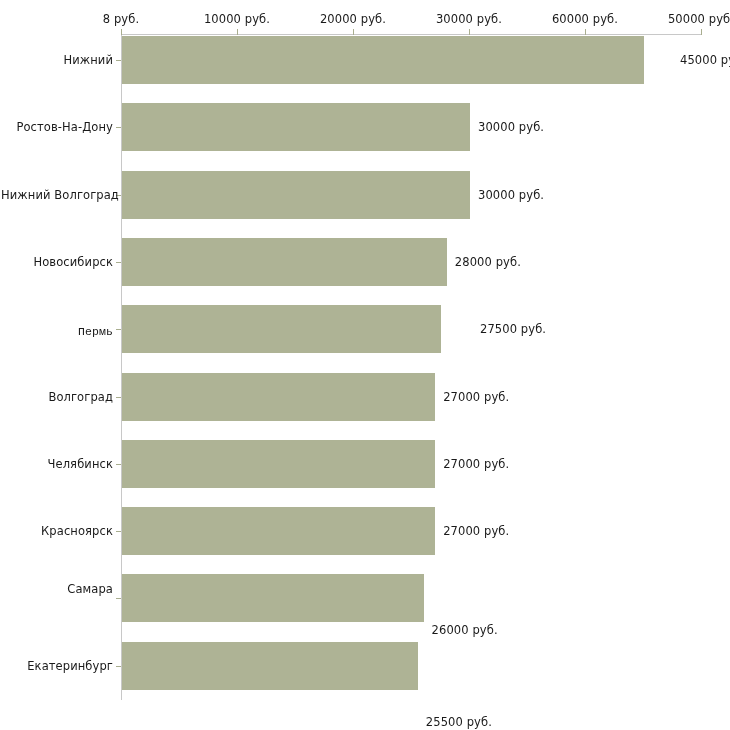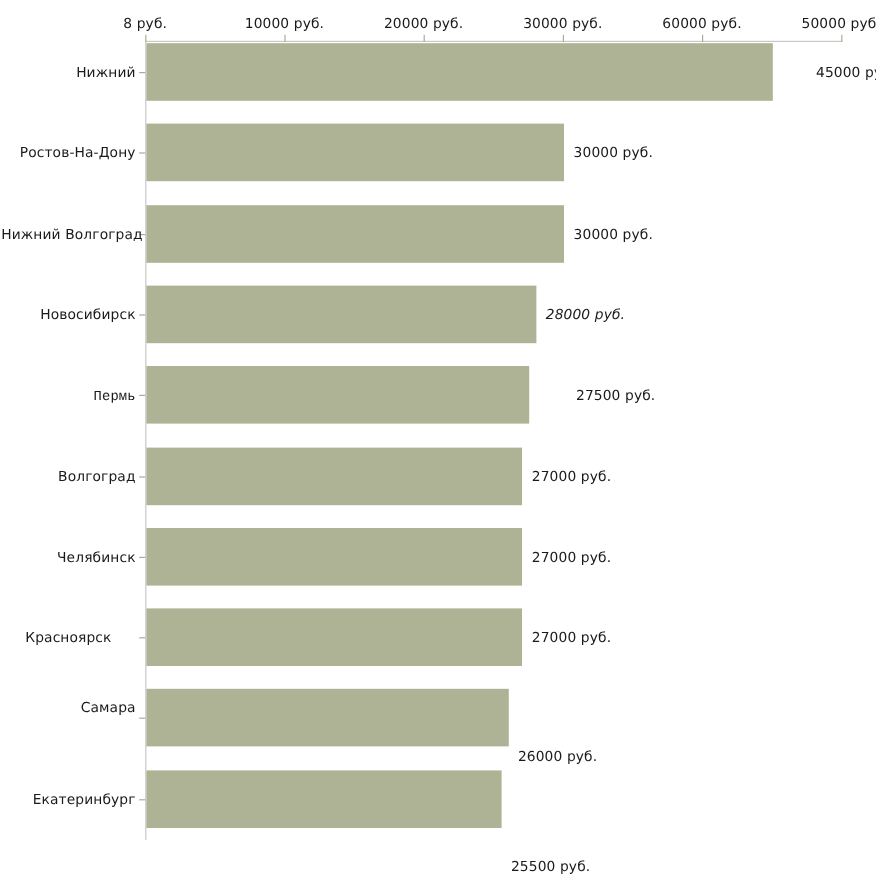--- a/index.html
+++ b/index.html
@@ -129,33 +129,33 @@
       <div class="tick-mark-y" style="top: 666px;"></div>
     </div>
   <div id="cat-labels">
       <div class="cat-label" style="top: 60px; right: 617px;">Нижний</div>
       <div class="cat-label" style="top: 127.3px; right: 617px;">Ростов-На-Дону</div>
       <div class="cat-label" style="top: 194.6px; right: 617px;">Нижний Волгоград</div>
       <div class="cat-label" style="top: 261.9px; right: 617px;">Новосибирск</div>
       <div class="cat-label" style="top: 331px; right: 617px; font-family: Liberation Mono, monospace;">Пермь</div>
       <div class="cat-label" style="top: 396.5px; right: 617px;">Волгоград</div>
       <div class="cat-label" style="top: 463.8px; right: 617px;">Челябинск</div>
-      <div class="cat-label" style="top: 531.1px; right: 617px; text-align: center;">Красноярск</div>
+      <div class="cat-label" style="top: 531.1px; right: 617px;">Красноярск</div>
       <div class="cat-label" style="top: 589px; right: 617px; padding-left: 35px;">Самара</div>
       <div class="cat-label" style="top: 665.7px; right: 617px;">Екатеринбург</div>
     </div>
   <div id="bars">
       <div class="bar" style="top: 36px; height: 48px; width: 522px; background: rgb(174, 179, 149);"></div>
       <div class="bar-value" style="left: 680px; top: 60px;">45000 руб.</div>
       <div class="bar" style="top: 103.3px; height: 48px; width: 348px; background: rgb(174, 179, 149);"></div>
       <div class="bar-value" style="left: 478px; top: 127.3px;">30000 руб.</div>
       <div class="bar" style="top: 170.6px; height: 48px; width: 348px; background: rgb(174, 179, 149);"></div>
       <div class="bar-value" style="left: 478px; top: 194.6px;">30000 руб.</div>
       <div class="bar" style="top: 237.9px; height: 48px; width: 324.8px; background: rgb(174, 179, 149);"></div>
-      <div class="bar-value" style="left: 454.8px; top: 261.9px; font-style: italic;">28000 руб.</div>
+      <div class="bar-value" style="left: 454.8px; top: 261.9px;">28000 руб.</div>
       <div class="bar" style="top: 305.2px; height: 48px; width: 319px; background: rgb(174, 179, 149);"></div>
       <div class="bar-value" style="left: 449px; top: 329.2px; margin-left: 31px;">27500 руб.</div>
       <div class="bar" style="top: 372.5px; height: 48px; width: 313.2px; background: rgb(174, 179, 149);"></div>
       <div class="bar-value" style="left: 443.2px; top: 396.5px;">27000 руб.</div>
       <div class="bar" style="top: 439.8px; height: 48px; width: 313.2px; background: rgb(174, 179, 149);"></div>
       <div class="bar-value" style="left: 443.2px; top: 463.8px;">27000 руб.</div>
       <div class="bar" style="top: 507.1px; height: 48px; width: 313.2px; background: rgb(174, 179, 149);"></div>
       <div class="bar-value" style="left: 443.2px; top: 531.1px;">27000 руб.</div>
       <div class="bar" style="top: 574.4px; height: 48px; width: 301.6px; background: rgb(174, 179, 149);"></div>
       <div class="bar-value" style="left: 431.6px; top: 598.4px; margin-top: 32px;">26000 руб.</div>

